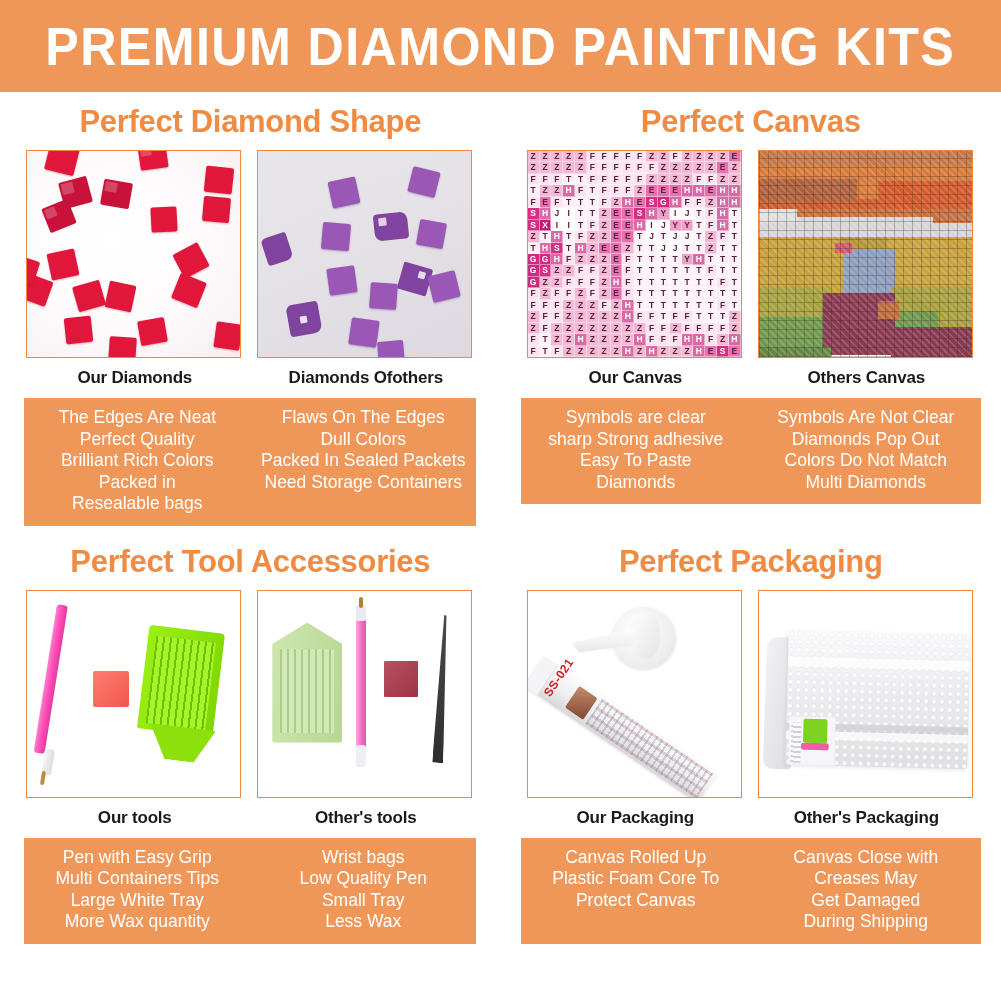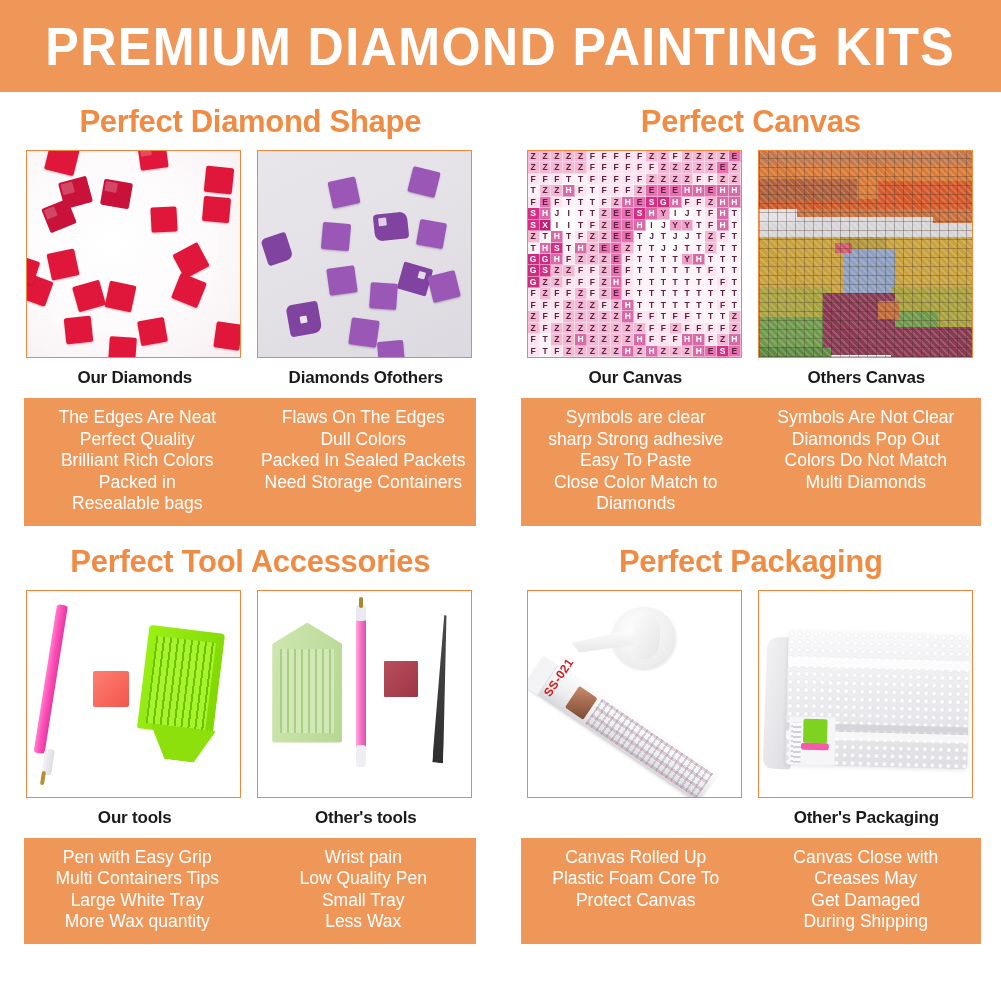--- a/index.html
+++ b/index.html
@@ -587,21 +587,20 @@
           </div>
           <div class="caption">Others Canvas</div>
         </div>
       </div>
 
       <div class="desc-band wide">
         <div class="desc-col">
           <div>Symbols are clear</div>
           <div>sharp Strong adhesive</div>
           <div>Easy To Paste</div>
-          <div>Close Color Match to</div>
           <div>Diamonds</div>
         </div>
         <div class="desc-col">
           <div>Symbols Are Not Clear</div>
           <div>Diamonds Pop Out</div>
           <div>Colors Do Not Match</div>
           <div>Multi Diamonds</div>
         </div>
       </div>
     </div>
@@ -674,21 +673,21 @@
       </div>
 
       <div class="desc-band">
         <div class="desc-col">
           <div>Pen with Easy Grip</div>
           <div>Multi Containers Tips</div>
           <div>Large White Tray</div>
           <div>More Wax quantity</div>
         </div>
         <div class="desc-col">
-          <div>Wrist pain</div>
+          <div>Wrist bags</div>
           <div>Low Quality Pen</div>
           <div>Small Tray</div>
           <div>Less Wax</div>
         </div>
       </div>
     </div>
 
     <div class="quad">
       <div class="quad-title">Perfect Packaging</div>
       <div class="img-row">
@@ -714,20 +713,21 @@
               <div style="position:absolute;left:18px;top:4px;width:26px;height:28px;
                    color:#cf2020;font-size:12px;font-weight:bold;letter-spacing:0.5px;
                    transform:rotate(-90deg);transform-origin:50% 50%;white-space:nowrap">SS-021</div>
               <div style="position:absolute;left:46px;top:5px;width:22px;height:26px;
                    background:linear-gradient(150deg,#c98a6a,#7d4a34);border-radius:2px"></div>
               <div style="position:absolute;left:72px;top:3px;right:4px;height:30px;
                    background:repeating-linear-gradient(90deg,rgba(120,120,140,.30) 0 2px,rgba(255,255,255,0) 2px 6px),
                               repeating-linear-gradient(0deg,rgba(150,60,90,.22) 0 3px,rgba(255,255,255,0) 3px 9px)"></div>
             </div>
           </div>
+          <div class="caption">Our Packaging</div>
         </div>
 
         <div class="fig">
           <div class="photo">
             <div style="position:absolute;inset:0;background:#ffffff"></div>
 
             <div class="bubble" style="left:6px;top:46px;width:28px;height:132px;
                  background:linear-gradient(100deg,#f2f2f4,#dcdce0);
                  border-radius:12px 4px 4px 10px;transform:rotate(2deg)"></div>
 

